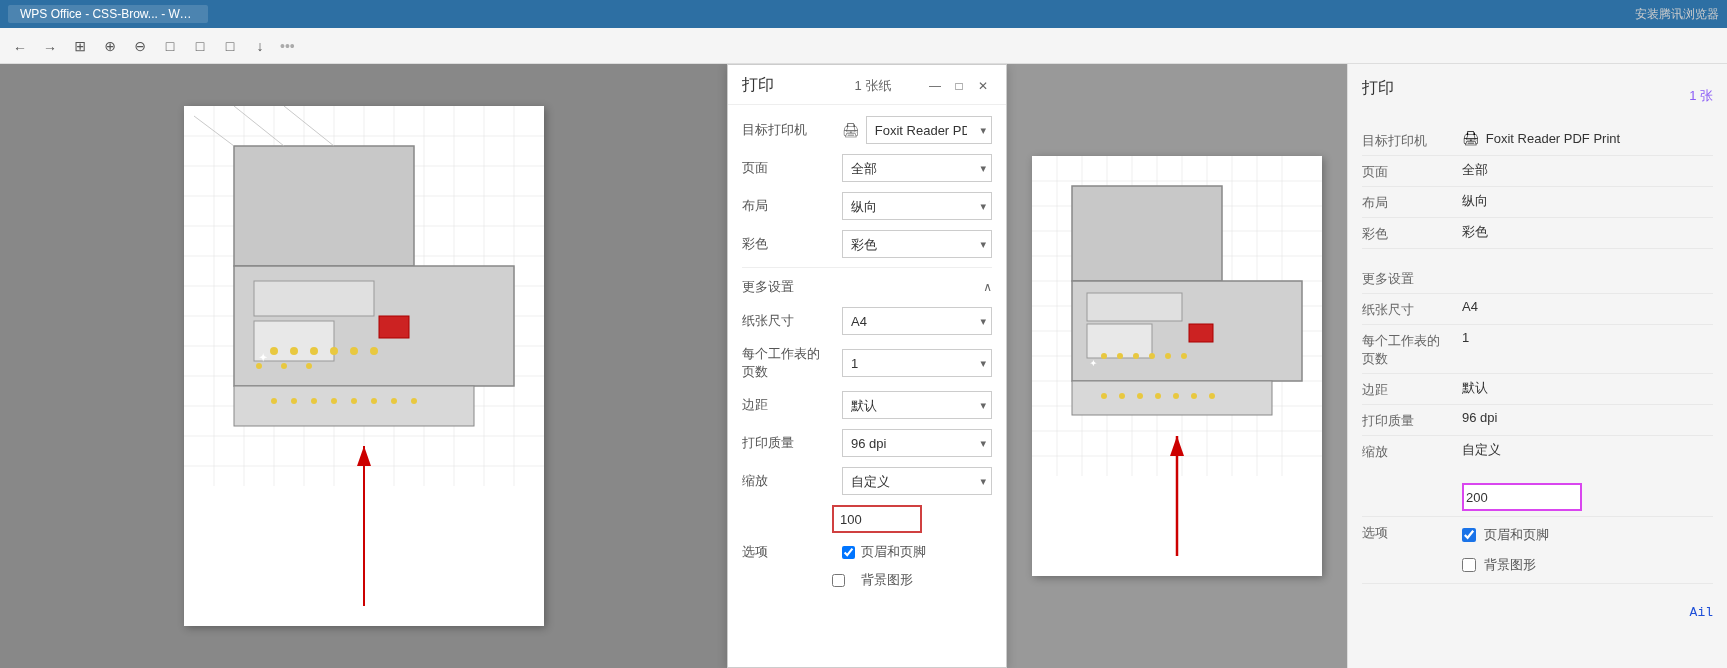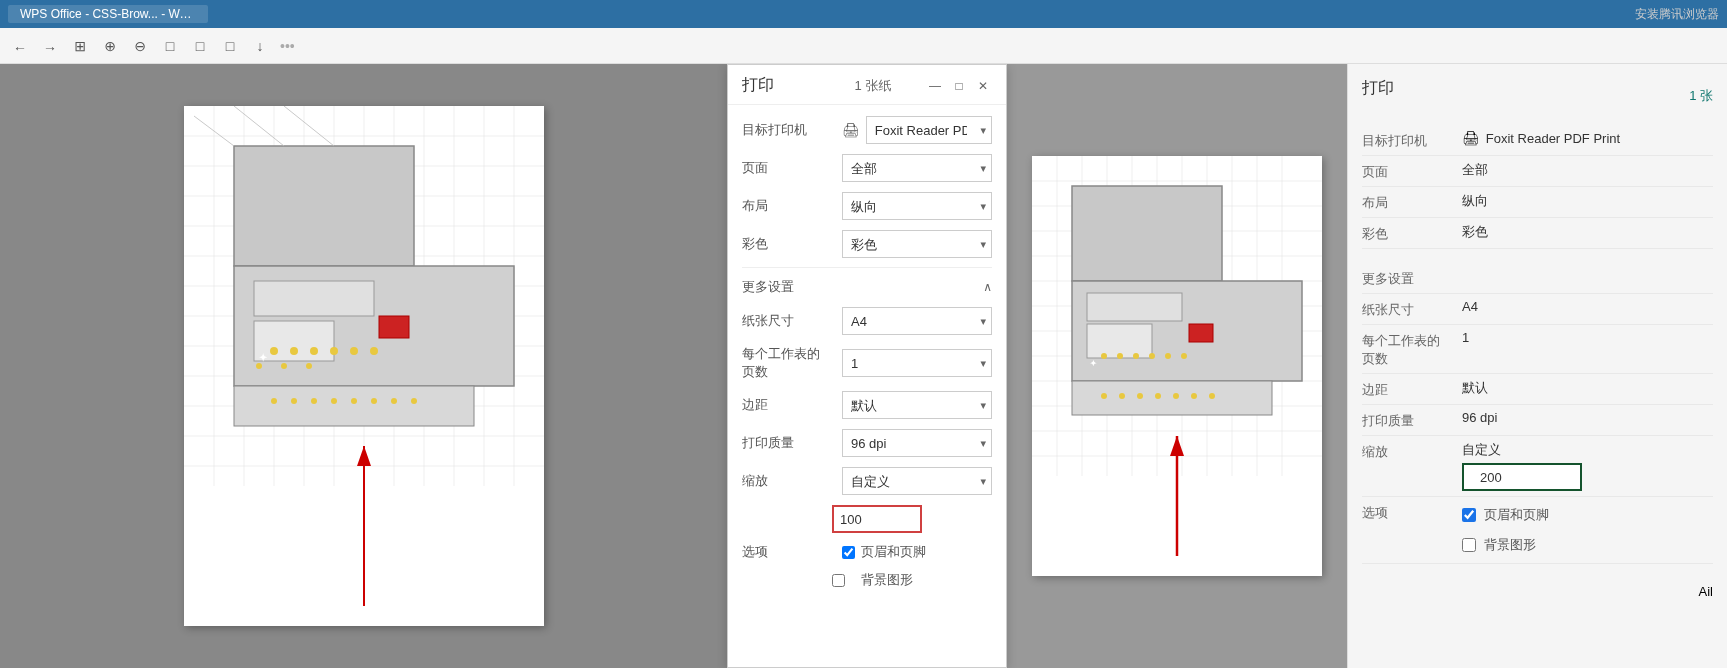--- a/index.html
+++ b/index.html
@@ -253,21 +253,21 @@
 
     .right-panel-title {
       font-size: 16px;
       font-weight: 500;
       color: #333;
       margin-bottom: 12px;
     }
 
     .right-panel-pages {
       font-size: 13px;
-      color: #0f766e;
+      color: #8b5cf6;
       float: right;
       margin-top: 2px;
     }
 
     .right-info-row {
       display: flex;
       align-items: flex-start;
       padding: 5px 0;
       border-bottom: 1px solid #e8e8e8;
       gap: 10px;
@@ -293,25 +293,26 @@
       gap: 6px;
     }
 
     .right-section-gap {
       height: 14px;
     }
 
     .right-scale-input {
       width: 120px;
       height: 28px;
-      border: 2px solid #14532d;
-      padding: 2px 16px;
+      border: 2px solid #d946ef;
+      padding: 2px 2px;
       font-size: 13px;
       color: #333;
       outline: none;
+      margin-top: 20px;
     }
 
     .right-checkbox-row {
       display: flex;
       align-items: center;
       gap: 8px;
       padding: 4px 0;
     }
 
     
@@ -690,18 +691,18 @@
           <span style="font-size:13px; color:#555;">页眉和页脚</span>
         </div>
         <div class="right-checkbox-row">
           <input type="checkbox" style="width: 14px; height: 14px;">
           <span style="font-size:13px; color:#555;">背景图形</span>
         </div>
       </div>
     </div>
 
     <div style="margin-top: 20px; text-align: right;">
-      <span style="font-size:13px; color:#000000;">Ail</span>
+      <span style="font-size:13px; color:#1d4ed8;font-family:Liberation Mono, monospace;">Ail</span>
     </div>
 
   </div>
 
 </div>
 
 </body></html>

